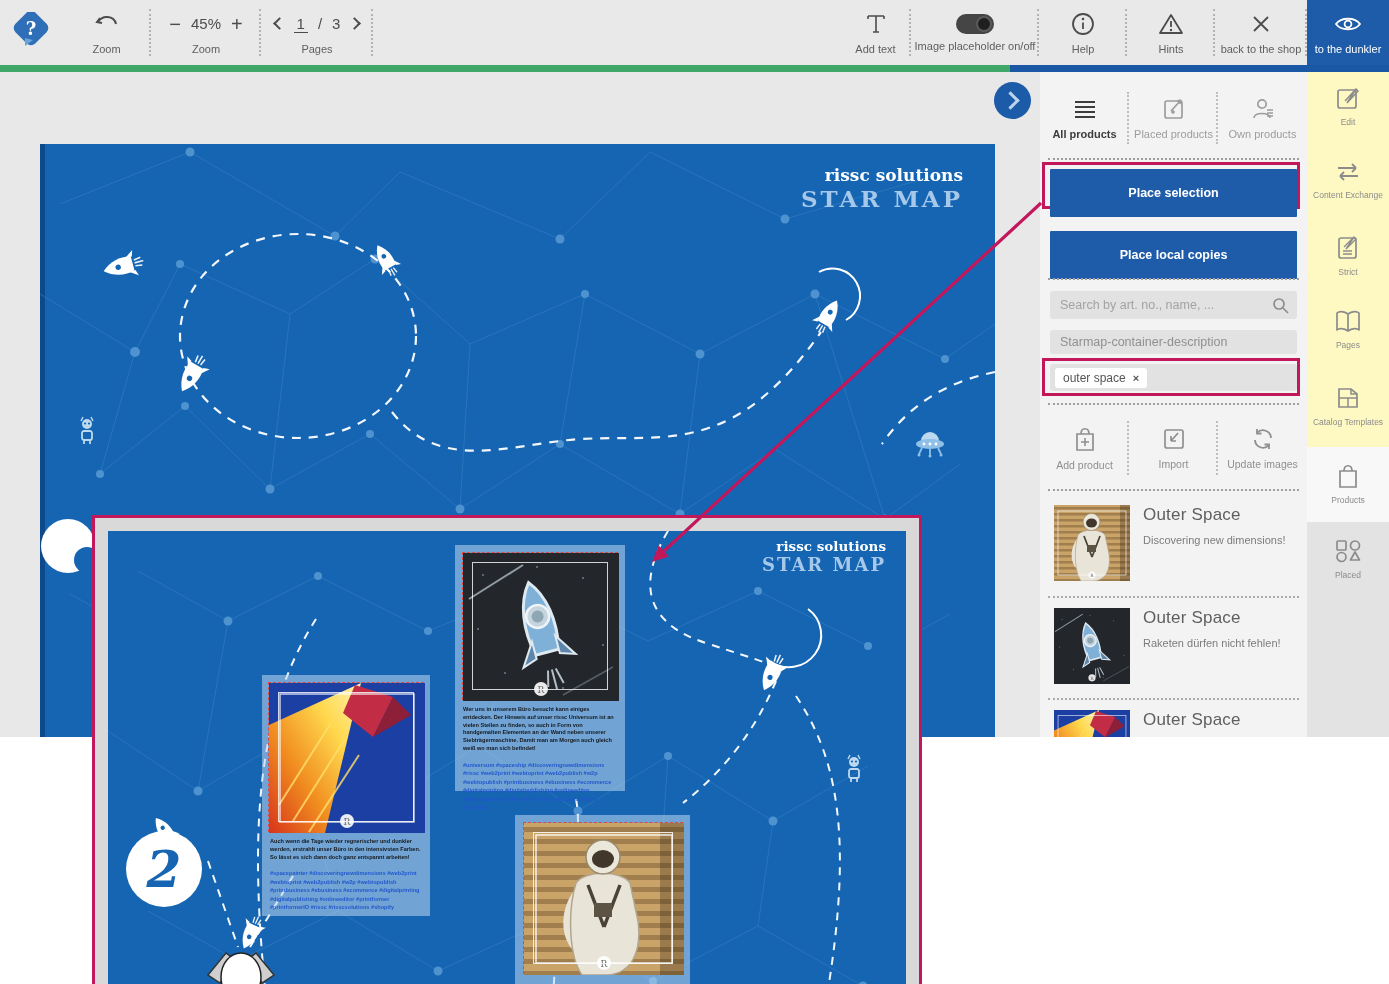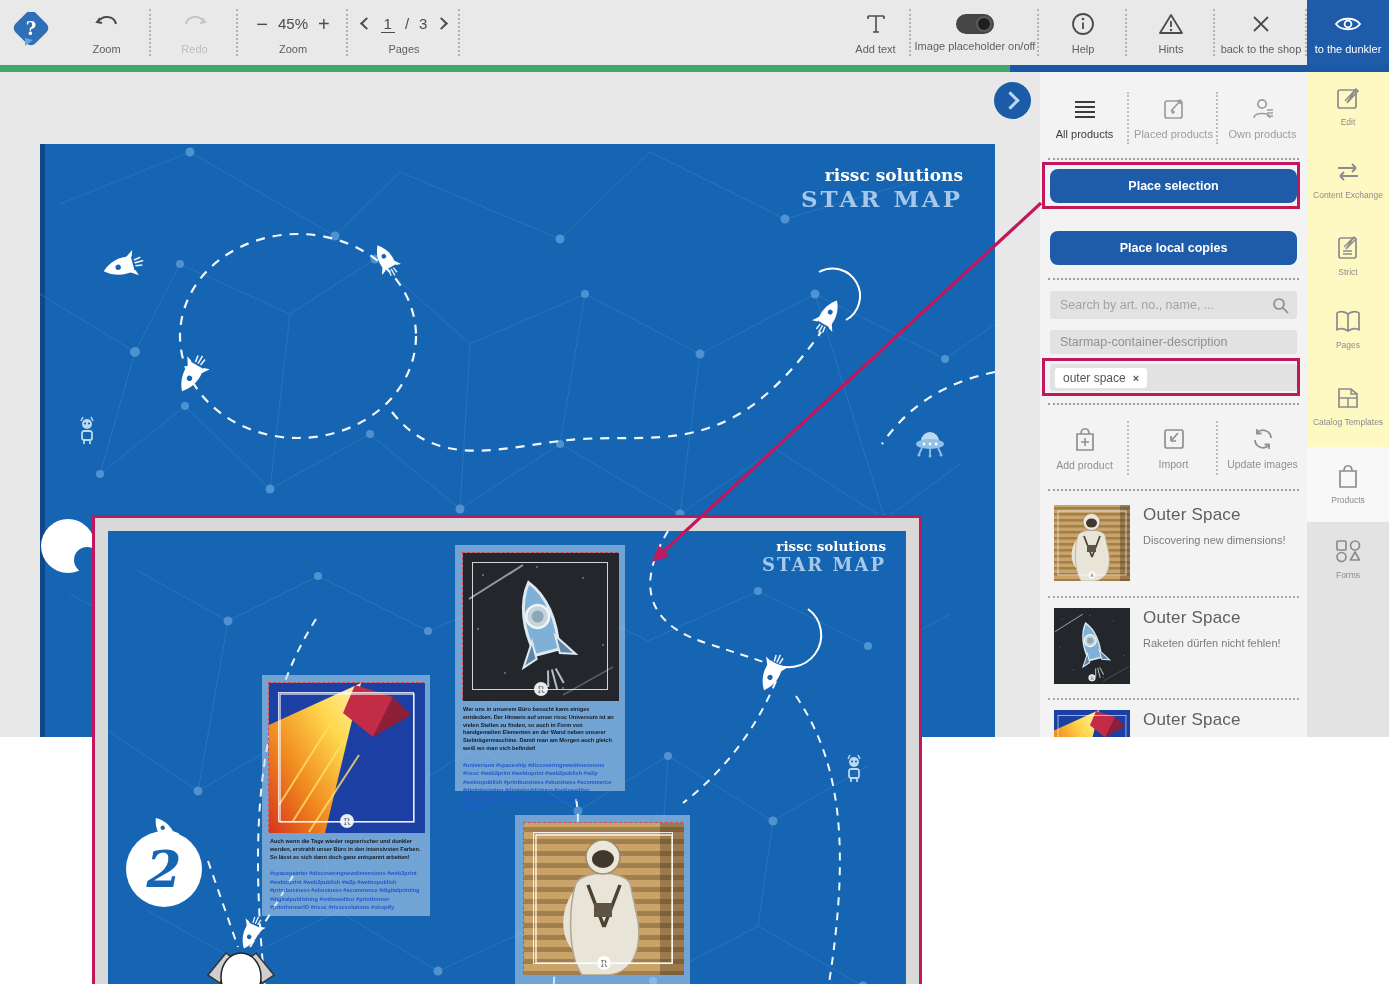--- a/index.html
+++ b/index.html
@@ -37,24 +37,24 @@
   .brand .l2{color:#a6c8ea;font-size:23px;letter-spacing:3px}
   .canvas-page .brand{right:32px;top:22px}
   .collapse-btn{position:absolute;left:994px;top:10px;width:37px;height:37px;border-radius:50%;background:#1c5ba8;border:none;cursor:pointer;z-index:3;display:flex;align-items:center;justify-content:center}
   .collapse-btn::before{content:"";width:10px;height:10px;border-top:3px solid #bcd4ee;border-right:3px solid #bcd4ee;transform:rotate(45deg);margin-right:4px}
 
   
   .sidebar{position:absolute;left:1040px;top:72px;width:267px;height:665px;background:#f3f3f3;overflow:hidden}
   .sb-tabs{position:absolute;top:8px;left:0;right:0;height:76px;display:flex}
   .sb-tab{flex:1;display:flex;flex-direction:column;align-items:center;justify-content:center;gap:7px;font-size:11px;color:#9d9d9d;position:relative;background:none;border:none;font-family:inherit;cursor:pointer}
   .sb-tab .ic{color:#9d9d9d;height:24px;display:flex;align-items:center}
-  .sb-tab.active{color:#3c3c3c;font-weight:normal}.sb-tab.active .ic{color:#3c3c3c}
+  .sb-tab.active{color:#3c3c3c;font-weight:bold}.sb-tab.active .ic{color:#3c3c3c}
   .sb-tab.sep::after{content:"";position:absolute;right:0;top:12px;bottom:12px;border-right:2px dotted #bdbdbd}
   .dashes{position:absolute;left:8px;right:8px;border-top:2px dotted #9f9f9f}
-  .sb-btn{position:absolute;left:10px;width:247px;height:34px;background:#1e5ca9;color:#fff;border:none;border-radius:8px;font-weight:bold;font-size:12.5px;font-family:inherit;cursor:pointer}
+  .sb-btn{position:absolute;left:10px;width:247px;height:48px;background:#1e5ca9;color:#fff;border:none;border-radius:1px;font-weight:bold;font-size:12.5px;font-family:inherit;cursor:pointer}
   .hl{position:absolute;border:3px solid #c2175b;pointer-events:none}
   .search{position:absolute;left:10px;top:219px;width:247px;height:28px;background:#e2e2e2;border:none;border-radius:3px;padding:0 36px 0 10px;font-size:12.5px;color:#555;font-family:inherit}
   .search::placeholder{color:#a3a3a3}
   .search-ic{position:absolute;right:18px;top:225px;color:#8d8d8d}
   .descf{position:absolute;left:10px;top:258px;width:247px;height:24px;background:#e2e2e2;border-radius:3px;color:#909090;font-size:12.5px;display:flex;align-items:center;padding:0 10px}
   .tagf{position:absolute;left:10px;top:292px;width:247px;height:27px;background:#e2e2e2;border-radius:3px;display:flex;align-items:center;padding:0 5px}
   .chip{background:#fff;border-radius:3px;padding:3px 8px;font-size:12px;color:#555;display:flex;align-items:center;gap:7px}
   .chip .x{font-weight:bold;color:#555;cursor:pointer;font-size:11px}
   .sb-actions{position:absolute;top:343px;left:0;right:0;height:66px;display:flex}
   .sb-act{flex:1;display:flex;flex-direction:column;align-items:center;justify-content:center;gap:7px;font-size:10.5px;color:#8f8f8f;background:none;border:none;font-family:inherit;position:relative;cursor:pointer}
@@ -212,29 +212,20 @@
     </svg>
   </div>
   <button class="tbi sep" style="width:89px">
     <span class="ic">
       <svg width="26" height="22" viewBox="0 0 26 22">
           <path d="M6 5 L3 9 L8 10" fill="none" stroke="currentColor" stroke-width="2"></path>
           <path d="M4 9 C8 2 20 2 22 11" fill="none" stroke="currentColor" stroke-width="2"></path>
         </svg>
     </span>
     <span>Zoom</span>
-  </button>
-  <button class="tbi sep disabled" style="width:87px">
-    <span class="ic">
-      <svg width="26" height="22" viewBox="0 0 26 22">
-          <path d="M20 5 L23 9 L18 10" fill="none" stroke="currentColor" stroke-width="2"></path>
-          <path d="M22 9 C18 2 6 2 4 11" fill="none" stroke="currentColor" stroke-width="2"></path>
-        </svg>
-    </span>
-    <span>Redo</span>
   </button>
   <div class="tbi sep" style="width:110px">
     <div class="zoomrow">
       <button class="zbtn">−</button>
       <span>45%</span>
       <button class="zbtn">+</button>
     </div>
     <span>Zoom</span>
   </div>
   <div class="tbi sep" style="width:112px">
@@ -566,21 +557,21 @@
   <div class="rn-sec rn-s3">
     <button class="rn-item" style="top:16px">
       <span class="ic">
           <svg width="28" height="26" viewBox="0 0 28 26">
             <rect x="3" y="3" width="9" height="9" rx="1" fill="none" stroke="currentColor" stroke-width="1.7"></rect>
             <circle cx="21" cy="7.5" r="4.5" fill="none" stroke="currentColor" stroke-width="1.7"></circle>
             <circle cx="7.5" cy="19" r="4.5" fill="none" stroke="currentColor" stroke-width="1.7"></circle>
             <path d="M21 14 L25.5 22 H16.5 Z" fill="none" stroke="currentColor" stroke-width="1.7" stroke-linejoin="round"></path>
           </svg>
         </span>
-      <span>Forms</span>
+      <span>Placed</span>
     </button>
   </div>
 </div>
 
 <div class="pink-box">
   <div class="preview-page">
     <svg class="deco" width="798" height="574" viewBox="0 0 798 574">
       <g stroke="#3b80c3" stroke-width="1" opacity=".55" fill="none">
         <polyline points="30,40 120,90 210,45 320,100 430,55 540,110 650,60 760,115"></polyline>
         <polyline points="0,200 90,260 185,205 280,270 370,215 470,280 560,225 665,290 760,235"></polyline>

